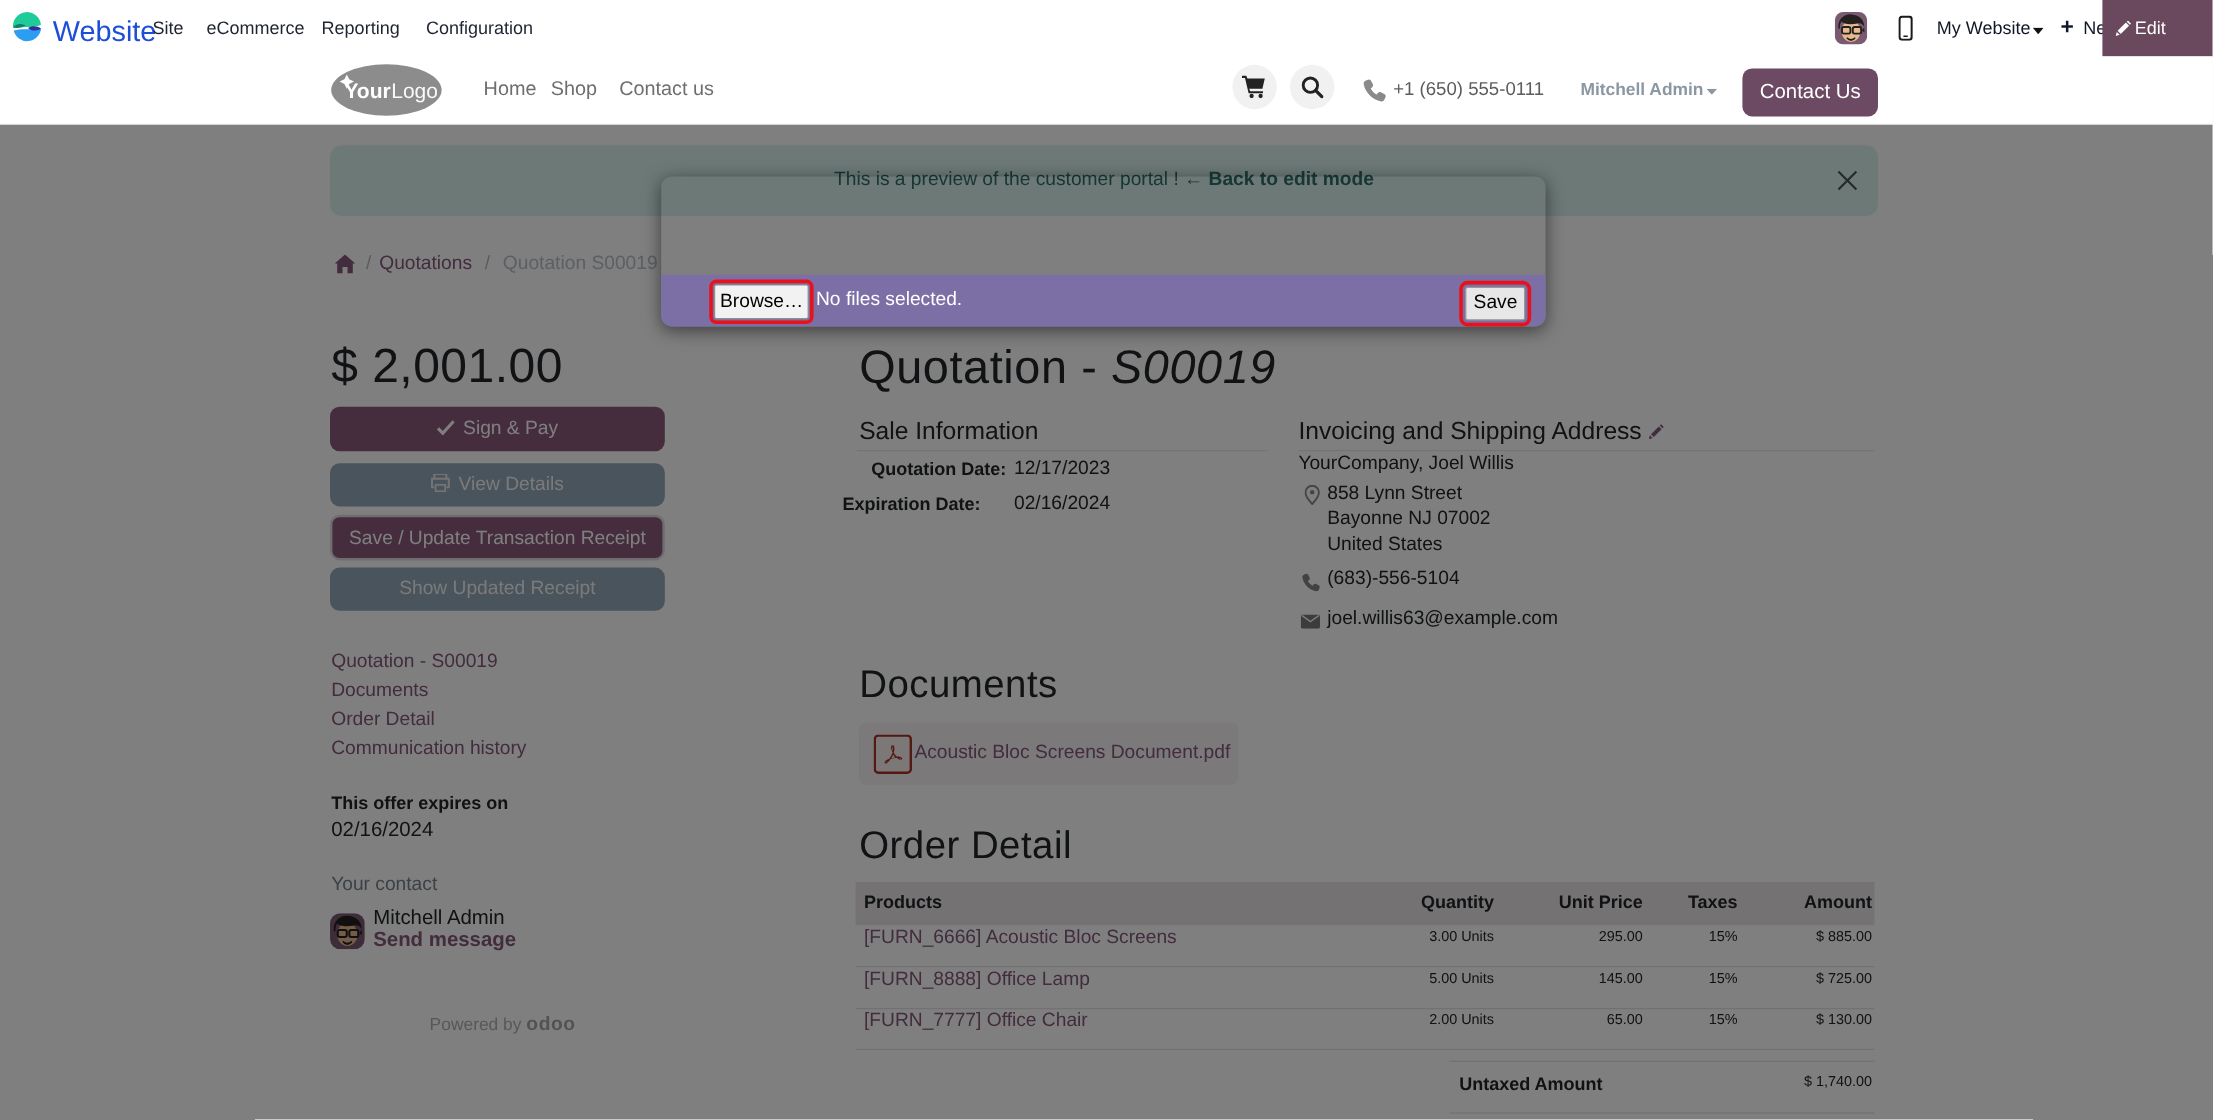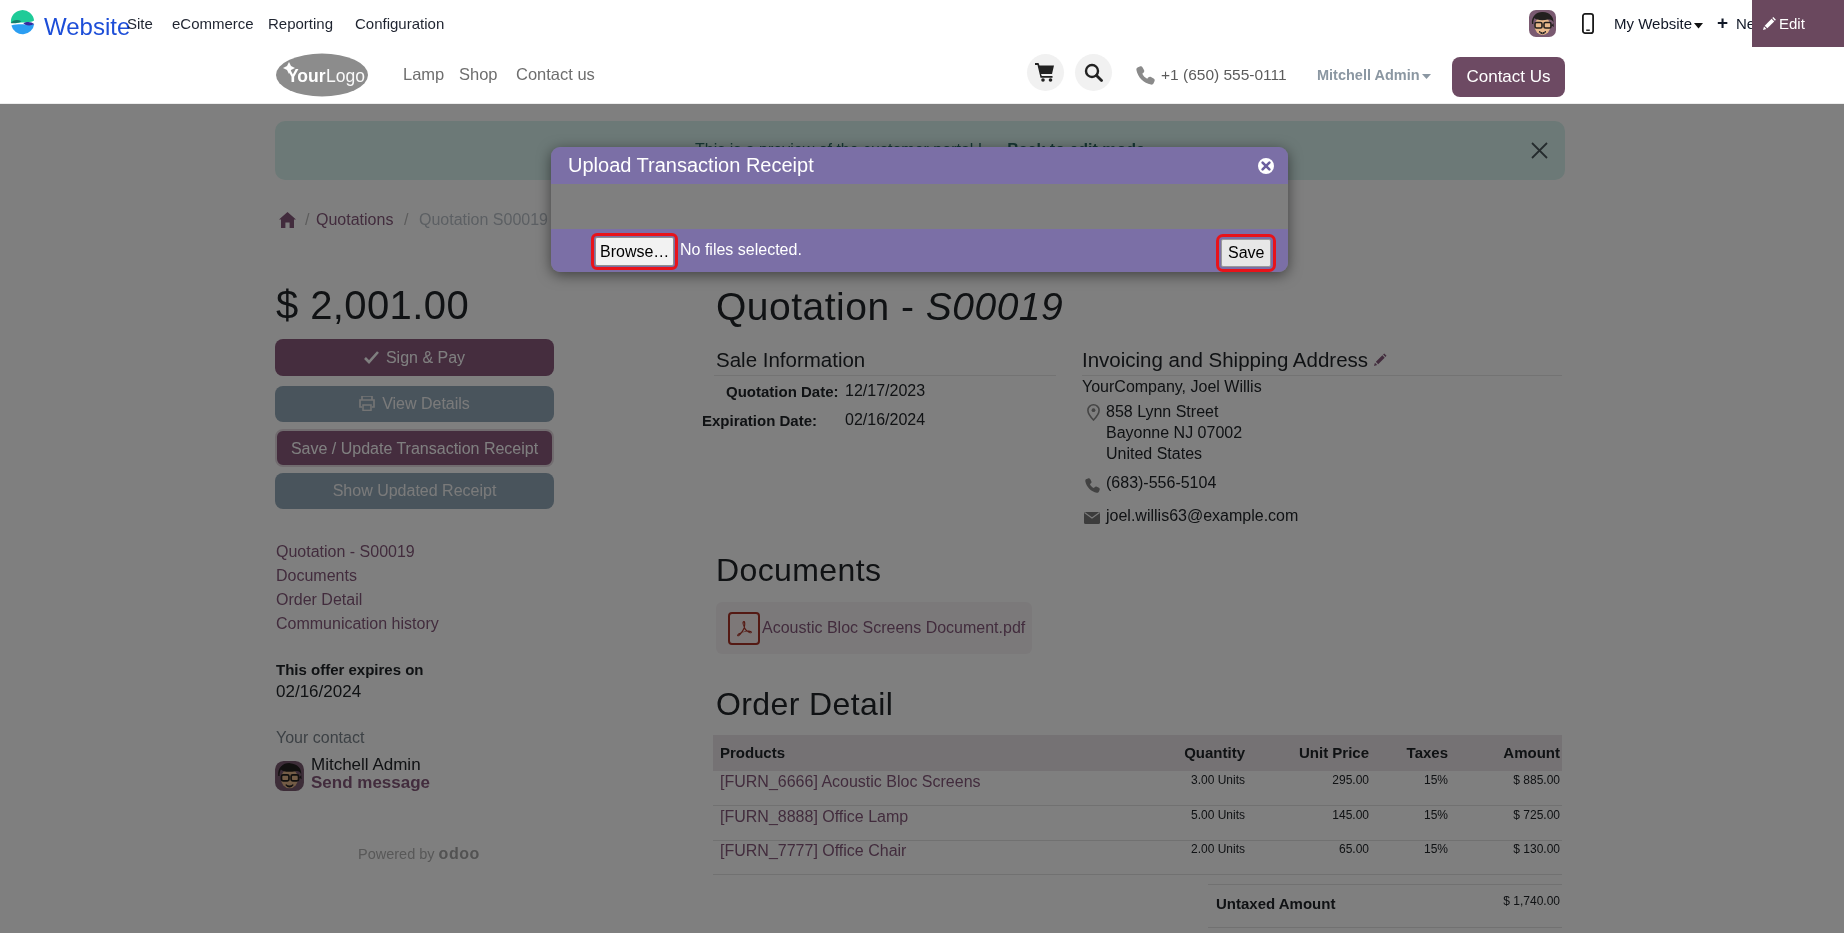--- a/index.html
+++ b/index.html
@@ -102,21 +102,21 @@
     <span style="position:absolute;left:27px">Edit</span>
   </div>
 </div>
 <div id="nav2">
   <svg class="abs" style="left:275px;top:6px" width="95" height="45" viewBox="0 0 95 45">
     <ellipse cx="47" cy="22" rx="46" ry="21.5" fill="#8c8c8c"></ellipse>
     <text x="12" y="29" font-family="Liberation Sans" font-size="17.5" font-weight="bold" fill="#fff">Your</text>
     <text x="51" y="29" font-family="Liberation Sans" font-size="17.5" font-weight="300" fill="#fff" opacity=".95">Logo</text>
     <path d="M14 9 L16 13 L20 15 L16 17 L14 21 L12 17 L8 15 L12 13 Z" fill="#fff"></path>
   </svg>
-  <span class="m2" style="left:403px">Lamp</span>
+  <span class="m2" style="left:403px">Home</span>
   <span class="m2" style="left:459px">Shop</span>
   <span class="m2" style="left:516px">Contact us</span>
   <div class="circ" style="left:1027px">
     <svg class="abs" style="left:8px;top:9px" width="21" height="19" viewBox="0 0 21 19">
       <path d="M0 0 L3.5 0 L4.5 2.5 L19 2.5 L17 11 L6 11 L6.8 13 L17.5 13 L17.5 14.8 L5.5 14.8 L2.5 2 L0 2 Z" fill="#222"></path>
       <circle cx="8" cy="17" r="1.8" fill="#222"></circle>
           <circle cx="15.5" cy="17" r="1.8" fill="#222"></circle>
     </svg>
   </div>
   <div class="circ" style="left:1075px">
@@ -252,26 +252,19 @@
 <div class="td" style="right:284px;top:842px">$ 130.00</div>
 <div class="rline" style="top:874px"></div>
 
 <div class="abs" style="left:1208px;top:884px;width:354px;height:1px;background:#e2e2e2"></div>
 <div class="th" style="left:1216px;top:895px">Untaxed Amount</div>
 <div class="td" style="right:284px;top:894px">$ 1,740.00</div>
 <div class="abs" style="left:1208px;top:927px;width:354px;height:1px;background:#e2e2e2"></div>
 
 <div id="overlay"></div>
 <div id="modal">
-  <div id="mhead">
-    <span class="t">Upload Transaction Receipt</span>
-    <svg class="abs" style="left:707px;top:11px" width="16" height="16" viewBox="0 0 16 16">
-      <circle cx="8" cy="8" r="8" fill="#fff"></circle>
-      <path d="M4.6 4.6 L11.4 11.4 M11.4 4.6 L4.6 11.4" stroke="#6b5f9e" stroke-width="2.6" stroke-linecap="round"></path>
-    </svg>
-  </div>
   <div id="mfoot">
     <div id="browse">Browse…</div>
     <div id="nofiles">No files selected.</div>
     <div id="savebtn">Save</div>
   </div>
 </div>
 </div>
 
 </body></html>

